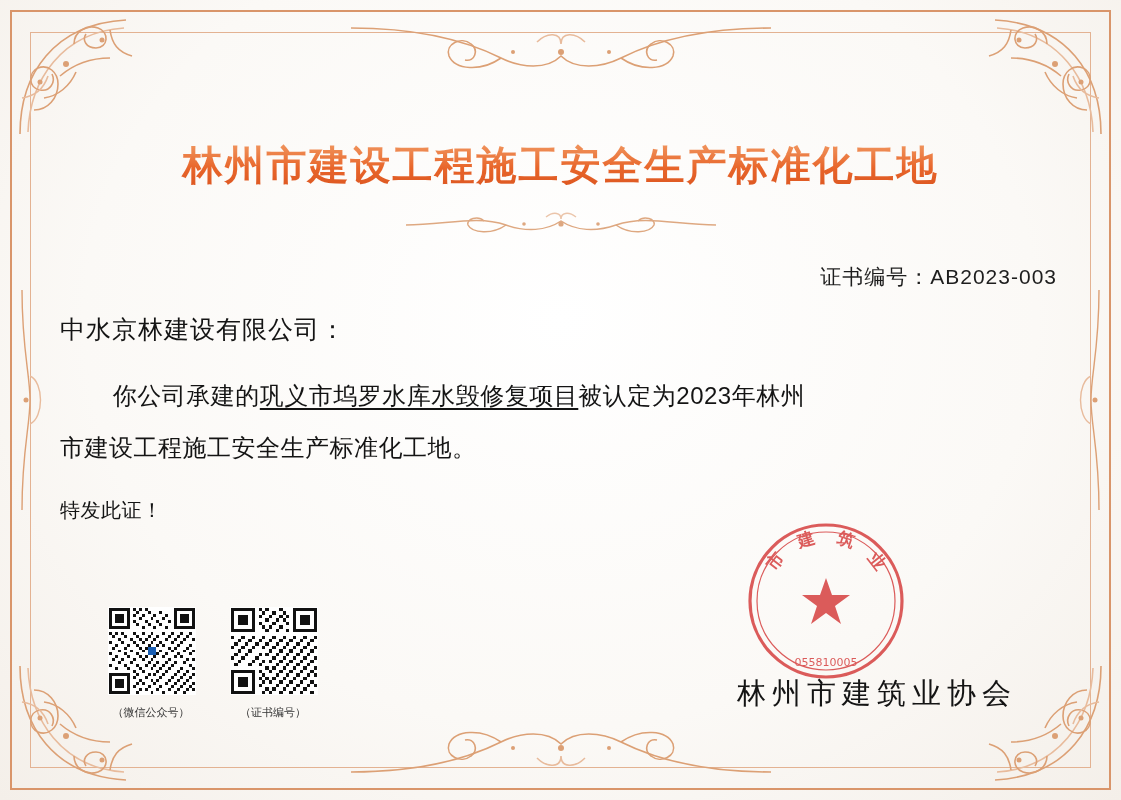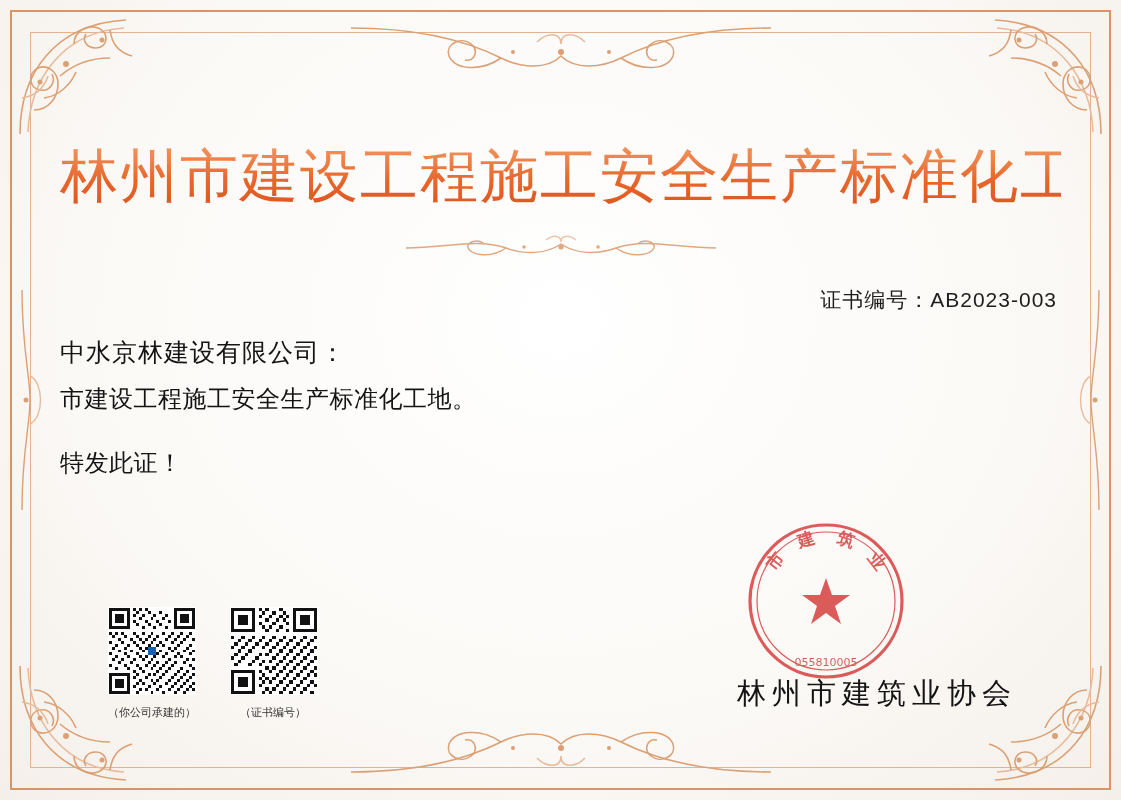--- a/index.html
+++ b/index.html
@@ -38,23 +38,23 @@
   .left-mid{left:12px;top:50%;transform:translateY(-50%);}
   .right-mid{right:12px;top:50%;transform:translateY(-50%) scaleX(-1);}
 
   
   .content{
     position:absolute;left:60px;top:60px;right:60px;bottom:60px;
   }
   .title{
     margin-top:78px;
     text-align:center;
-    font-size:58px;
+    font-size:40px;
     letter-spacing:2px;
-    font-weight:normal;
+    font-weight:bold;
     color:#e8743b;
     background:linear-gradient(180deg,#f2a06a 0%,#e8652a 55%,#d9531f 100%);
     -webkit-background-clip:text;
     background-clip:text;
     -webkit-text-fill-color:transparent;
     white-space:nowrap;
     font-family:"DejaVu Sans","Liberation Sans",sans-serif;
   }
   .flourish{
     margin:14px auto 0 auto;
@@ -84,21 +84,21 @@
   }
   .para .indent{display:inline-block;width:2.2em;}
   .underline{
     text-decoration:underline;
     text-decoration-thickness:1.5px;
     text-underline-offset:4px;
   }
   .para2{margin-top:8px;}
   .special{
     margin-top:26px;
-    font-size:24px;
+    font-size:20px;
     color:#141414;
     letter-spacing:.5px;
   }
 
   
   .bottom{
     position:absolute;left:0;right:0;bottom:18px;
     height:150px;
   }
   .qr-wrap{
@@ -258,20 +258,23 @@
         <circle cx="165" cy="17" r="2.6" fill="#d99a6c" stroke="none"></circle>
         <circle cx="128" cy="17" r="1.8" fill="#d99a6c" stroke="none"></circle>
         <circle cx="202" cy="17" r="1.8" fill="#d99a6c" stroke="none"></circle>
       </svg>
     </div>
 
     <div class="cert-no">证书编号：AB2023-003</div>
 
     <div class="addressee">中水京林建设有限公司：</div>
 
+    <div class="para">
+      <span class="indent"></span><span>你公司承建的</span><span class="underline">巩义市坞罗水库水毁修复项目</span><span>被认定为2023年林州</span>
+    </div>
     <div class="para para2">市建设工程施工安全生产标准化工地。</div>
 
     <div class="special">
       <span class="indent"></span><span>特发此证！</span>
     </div>
 
     <div class="bottom">
 
       <div class="qr-wrap">
         <div class="qr-box">
@@ -470,21 +473,21 @@
               <rect x="9" y="28" width="1" height="1"></rect>
                 <rect x="14" y="28" width="1" height="1"></rect>
                 <rect x="18" y="28" width="1" height="1"></rect>
                 <rect x="22" y="28" width="1" height="1"></rect>
               <rect x="25" y="28" width="1" height="1"></rect>
             </g>
             <g fill="#1a5fb4">
               <rect x="13" y="13" width="3" height="3"></rect>
             </g>
           </svg>
-          <div class="qr-cap">（你公司承建的）</div>
+          <div class="qr-cap">（微信公众号）</div>
         </div>
 
         <div class="qr-box">
           <svg class="qr" viewBox="0 0 25 25" shape-rendering="crispEdges">
             <rect width="25" height="25" fill="#ffffff"></rect>
             <g fill="#111111">
               <rect x="0" y="0" width="7" height="1"></rect>
                 <rect x="0" y="6" width="7" height="1"></rect>
               <rect x="0" y="0" width="1" height="7"></rect>
                 <rect x="6" y="0" width="1" height="7"></rect>

